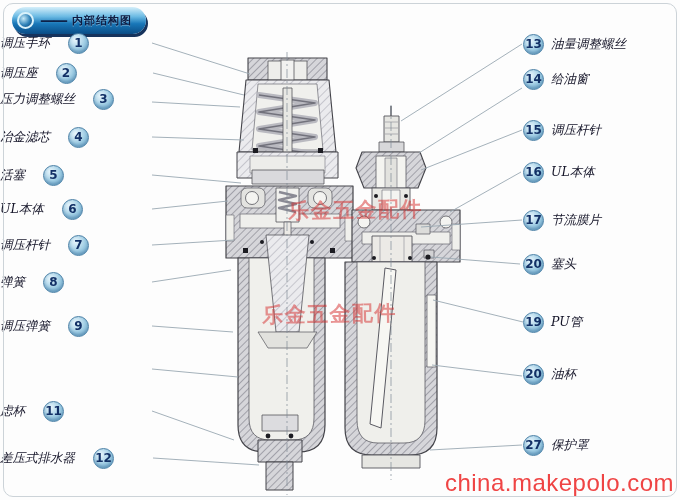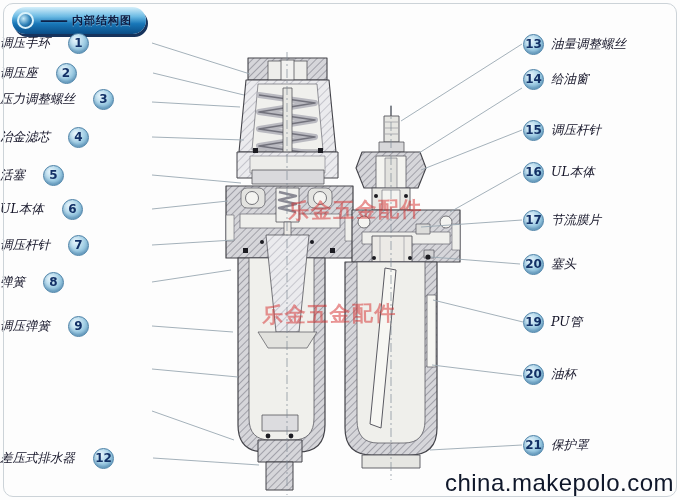--- a/index.html
+++ b/index.html
@@ -29,21 +29,21 @@
        border:1px solid #4a80a6;display:flex;align-items:center;justify-content:center;
        font-family:"DejaVu Sans",sans-serif;font-style:normal;font-weight:bold;
        font-size:12px;color:#123066;box-shadow:inset 0 -2px 3px rgba(30,80,130,.35)}
 
   
   .wm{position:absolute;color:rgba(214,44,44,.5);font-size:21px;font-weight:bold;
       letter-spacing:1.5px;white-space:nowrap;font-family:"DejaVu Sans",sans-serif;pointer-events:none}
   .wm1{left:288px;top:196px;transform:rotate(-1deg)}
   .wm2{left:262px;top:300px;transform:rotate(-1deg)}
   .site{position:absolute;right:6px;bottom:3px;font-family:"Liberation Sans",sans-serif;
-        font-size:24px;color:#0f172a;letter-spacing:.5px}
+        font-size:24px;color:#ef4444;letter-spacing:.5px}
 
   svg{position:absolute;left:0;top:0}
 </style>
 </head>
 <body>
 
 <div id="stage">
 
   <svg width="680" height="500" viewBox="0 0 680 500">
     <defs>
@@ -236,20 +236,24 @@
       <span class="num">7</span>
     </div>
   <div class="row l" style="top:271px">
       <span class="lbl">弹簧</span>
       <span class="num">8</span>
     </div>
   <div class="row l" style="top:315px">
       <span class="lbl">调压弹簧</span>
       <span class="num">9</span>
     </div>
+  <div class="row l" style="top:400px">
+      <span class="lbl">虑杯</span>
+      <span class="num">11</span>
+    </div>
   <div class="row l" style="top:447px">
       <span class="lbl">差压式排水器</span>
       <span class="num">12</span>
     </div>
 
   <div class="row r" style="top:33px">
       <span class="num">13</span>
       <span class="lbl">油量调整螺丝</span>
     </div>
   <div class="row r" style="top:68px">
@@ -274,21 +278,21 @@
     </div>
   <div class="row r" style="top:311px">
       <span class="num">19</span>
       <span class="lbl">PU管</span>
     </div>
   <div class="row r" style="top:363px">
       <span class="num">20</span>
       <span class="lbl">油杯</span>
     </div>
   <div class="row r" style="top:434px">
-      <span class="num">21</span>
+      <span class="num">27</span>
       <span class="lbl">保护罩</span>
     </div>
 
   <div class="wm wm1">乐金五金配件</div>
   <div class="wm wm2">乐金五金配件</div>
 
   <div class="site">china.makepolo.com</div>
 
   <div class="frame"></div>
 </div>

